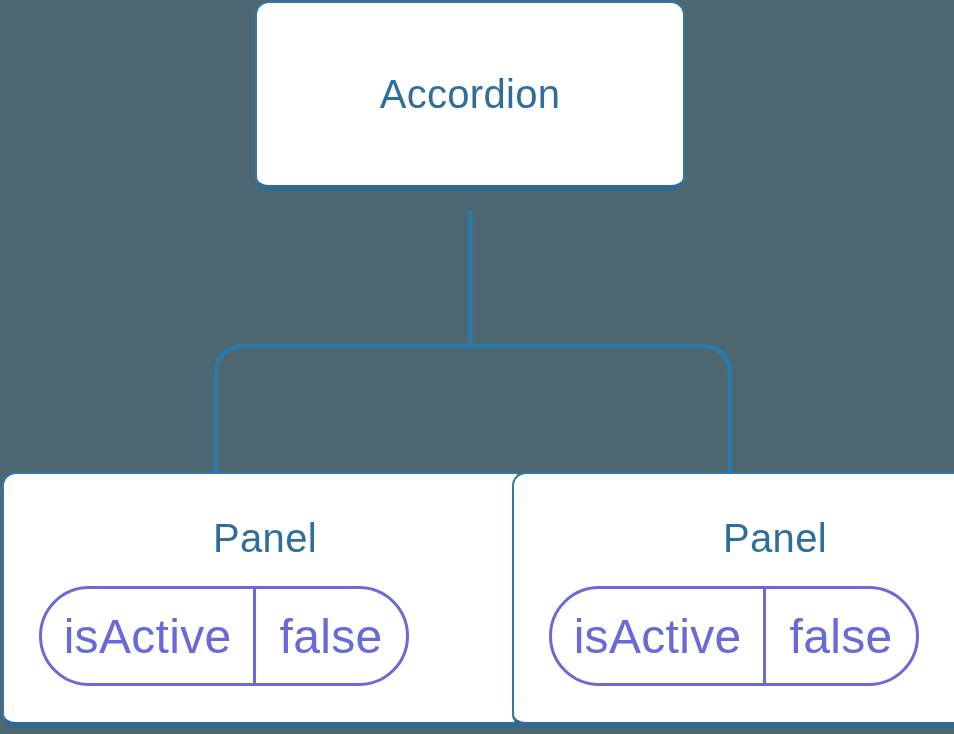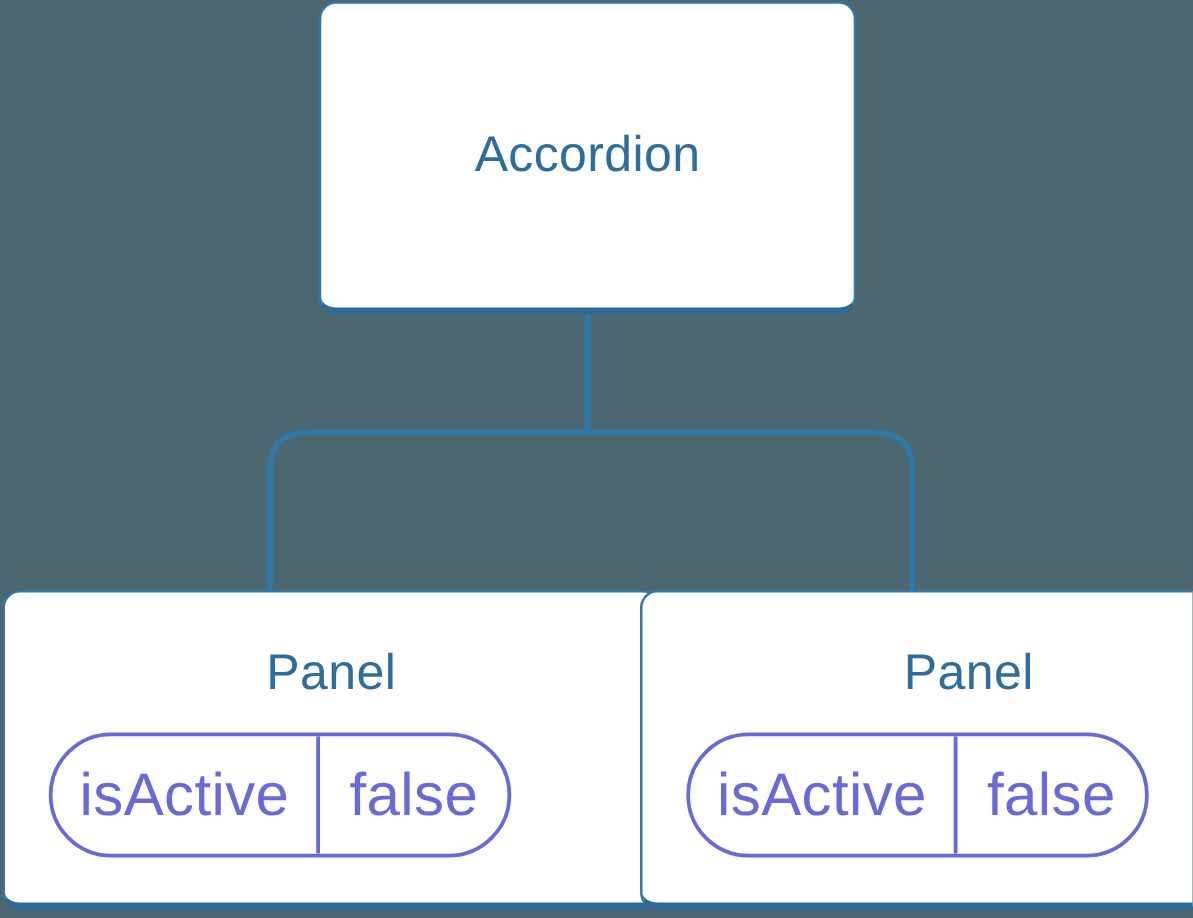--- a/index.html
+++ b/index.html
@@ -31,21 +31,21 @@
   }
   .node-title{
     color:var(--title-text);
     font-size:40px;
     font-weight:500;
     letter-spacing:0.3px;
     text-align:center;
     white-space:nowrap;
   }
   .root-node{
-    left:255px;top:1px;width:430px;height:251px;
+    left:255px;top:1px;width:430px;height:190px;
     display:flex;align-items:center;justify-content:center;
   }
   .panel-node{top:472px;width:526px;height:256px;}
   .panel-node.left{left:2px;}
   .panel-node.right{left:512px;}
   .panel-node .node-title{
     position:absolute;left:0;right:0;top:42px;
   }
   .state-pill{
     position:absolute;

